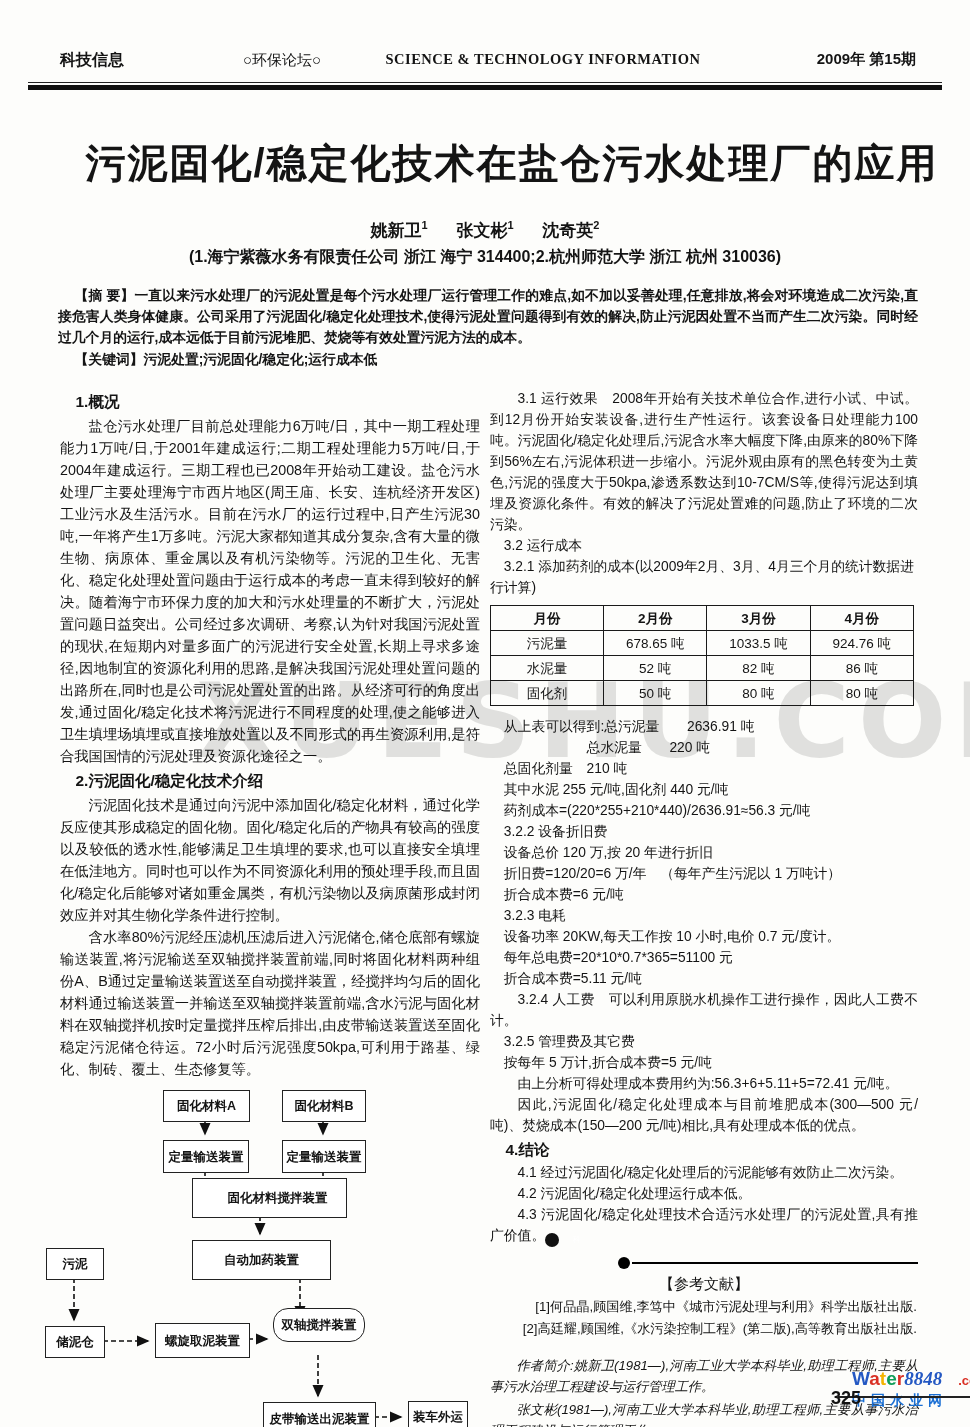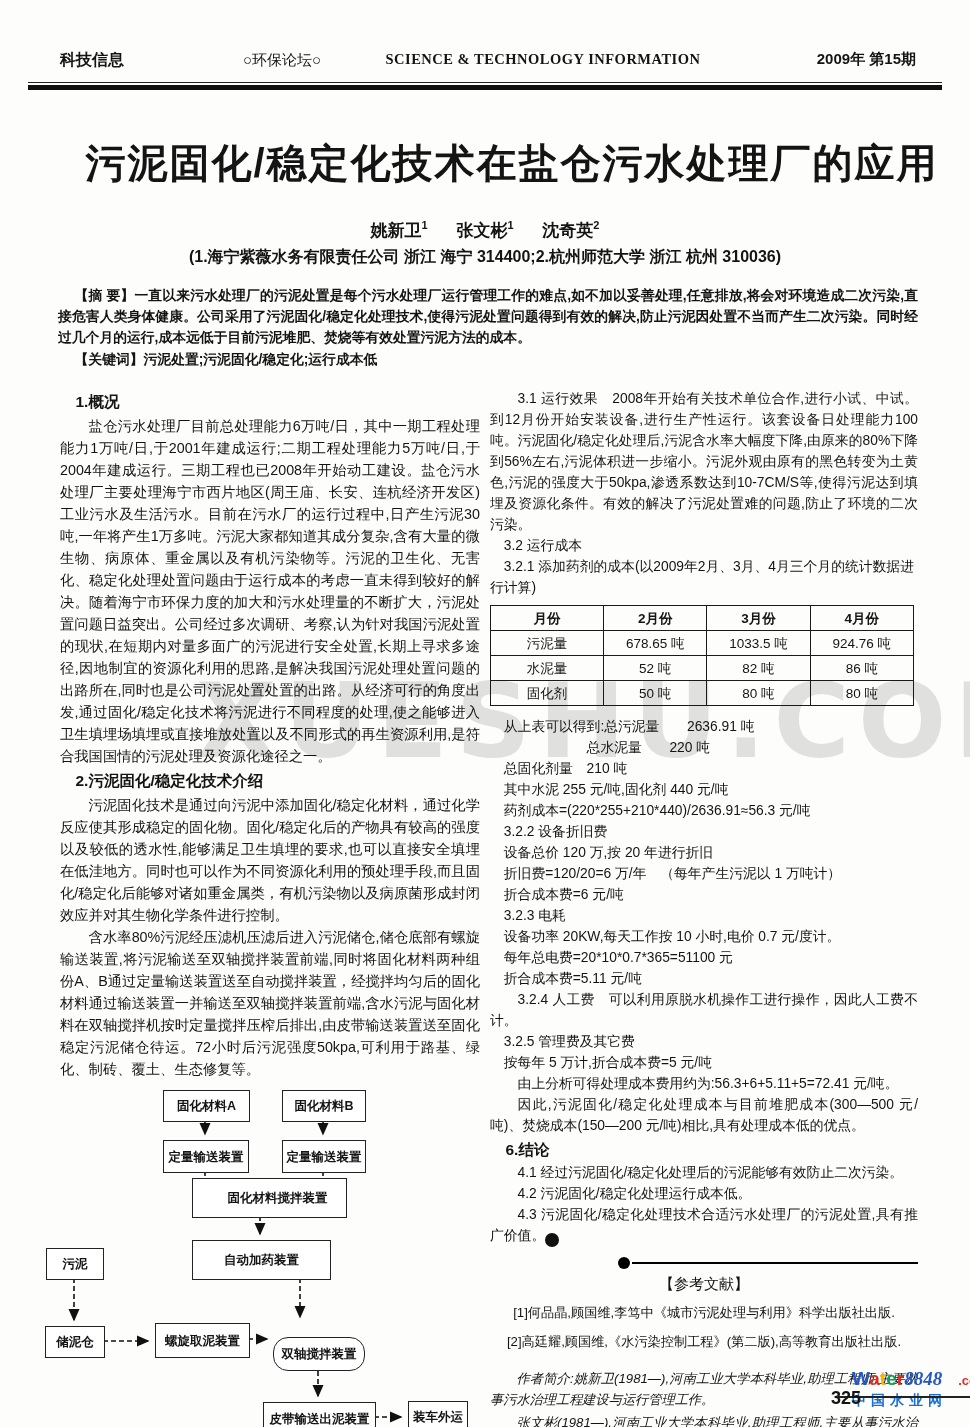--- a/index.html
+++ b/index.html
@@ -50,21 +50,21 @@
   
   .diagram{position:relative;width:440px;height:376px;margin:6px 0 0 -20px;}
   .dbox{position:absolute;border:1.5px solid #222;background:#fff;display:flex;align-items:center;
         justify-content:center;font-size:12.5px;font-weight:bold;white-space:nowrap;z-index:2;}
   .diagram svg{position:absolute;left:0;top:0;z-index:1;overflow:visible;}
   
   .ref-divider{display:flex;align-items:center;margin:10px 0 4px 128px;}
   .ref-divider .dot{width:12px;height:12px;border-radius:50%;background:#000;flex:0 0 auto;}
   .ref-divider .line{flex:1;height:2px;background:#000;margin-left:2px;}
   .ref-title{text-align:center;font-weight:normal;font-size:15px;margin:2px 0;}
-  .ref-item{margin:8px;font-size:13.2px;text-indent:0;text-align:center;}
+  .ref-item{margin:1px;font-size:13.2px;text-indent:0;text-align:right;}
   .bios{margin-top:16px;font-style:italic;font-size:13.2px;}
   .bio{margin:0 0 2px 0;text-indent:2em;text-align:justify;}
   .endmark{display:inline-block;width:14px;height:14px;border-radius:50%;background:#111;
         color:#fff;font-size:8px;line-height:14px;text-align:center;vertical-align:-2px;
         font-style:normal;}
   
   .pageno{position:absolute;left:831px;top:1388px;font-weight:bold;font-size:18px;z-index:3;}
   .logo{position:absolute;left:852px;top:1370px;width:118px;z-index:2;line-height:18px;}
   .logo .l1{font-weight:bold;font-size:19px;font-family:"Liberation Sans",sans-serif;}
   .logo .n8848{font-style:italic;font-family:"Liberation Serif",serif;font-weight:bold;}
@@ -133,21 +133,21 @@
       </svg>
       <div class="dbox" style="left:123px;top:4px;width:85px;height:30px;">固化材料A</div>
       <div class="dbox" style="left:242px;top:4px;width:82px;height:30px;">固化材料B</div>
       <div class="dbox" style="left:123px;top:54px;width:84px;height:31px;">定量输送装置</div>
       <div class="dbox" style="left:242px;top:54px;width:82px;height:31px;">定量输送装置</div>
       <div class="dbox" style="left:152px;top:92px;width:137px;height:38px;padding-left:16px;">固化材料搅拌装置</div>
       <div class="dbox" style="left:152px;top:154px;width:137px;height:38px;">自动加药装置</div>
       <div class="dbox" style="left:6px;top:162px;width:56px;height:30px;">污泥</div>
       <div class="dbox" style="left:5px;top:240px;width:58px;height:30px;">储泥仓</div>
       <div class="dbox" style="left:115px;top:237px;width:93px;height:33px;">螺旋取泥装置</div>
-      <div class="dbox" style="left:233px;top:251px;width:90px;height:32px;border-radius:15px;">双轴搅拌装置</div>
+      <div class="dbox" style="left:233px;top:222px;width:90px;height:32px;border-radius:15px;">双轴搅拌装置</div>
       <div class="dbox" style="left:223px;top:316px;width:111px;height:31px;">皮带输送出泥装置</div>
       <div class="dbox" style="left:368px;top:315px;width:58px;height:30px;">装车外运</div>
 
     </div>
 
   </div>
 
   <div class="col col-right">
     <p class="para">3.1 运行效果　2008年开始有关技术单位合作,进行小试、中试。到12月份开始安装设备,进行生产性运行。该套设备日处理能力100吨。污泥固化/稳定化处理后,污泥含水率大幅度下降,由原来的80%下降到56%左右,污泥体积进一步缩小。污泥外观由原有的黑色转变为土黄色,污泥的强度大于50kpa,渗透系数达到10-7CM/S等,使得污泥达到填埋及资源化条件。有效的解决了污泥处置难的问题,防止了环境的二次污染。</p>
     <div class="ln">3.2 运行成本</div>
@@ -194,21 +194,21 @@
     <div class="ln">3.2.3 电耗</div>
     <div class="ln">设备功率 20KW,每天工作按 10 小时,电价 0.7 元/度计。</div>
     <div class="ln">每年总电费=20*10*0.7*365=51100 元</div>
     <div class="ln">折合成本费=5.11 元/吨</div>
     <div class="ln i2">3.2.4 人工费　可以利用原脱水机操作工进行操作，因此人工费不计。</div>
     <div class="ln">3.2.5 管理费及其它费</div>
     <div class="ln">按每年 5 万计,折合成本费=5 元/吨</div>
     <div class="ln i2">由上分析可得处理成本费用约为:56.3+6+5.11+5=72.41 元/吨。</div>
     <div class="ln i2">因此,污泥固化/稳定化处理成本与目前堆肥成本(300—500 元/吨)、焚烧成本(150—200 元/吨)相比,具有处理成本低的优点。</div>
 
-    <div class="sec-h">6.结论</div>
+    <div class="sec-h">4.结论</div>
     <div class="ln i2">4.1 经过污泥固化/稳定化处理后的污泥能够有效防止二次污染。</div>
     <div class="ln i2">4.2 污泥固化/稳定化处理运行成本低。</div>
     <div class="ln i2"><span>4.3 污泥固化/稳定化处理技术合适污水处理厂的污泥处置,具有推广价值。</span><span class="endmark">科</span></div>
 
     <div class="ref-divider">
       <span class="dot"></span>
       <span class="line"></span>
     </div>
     <div class="ref-title">【参考文献】</div>
     <p class="ref-item">[1]何品晶,顾国维,李笃中《城市污泥处理与利用》科学出版社出版.</p>

